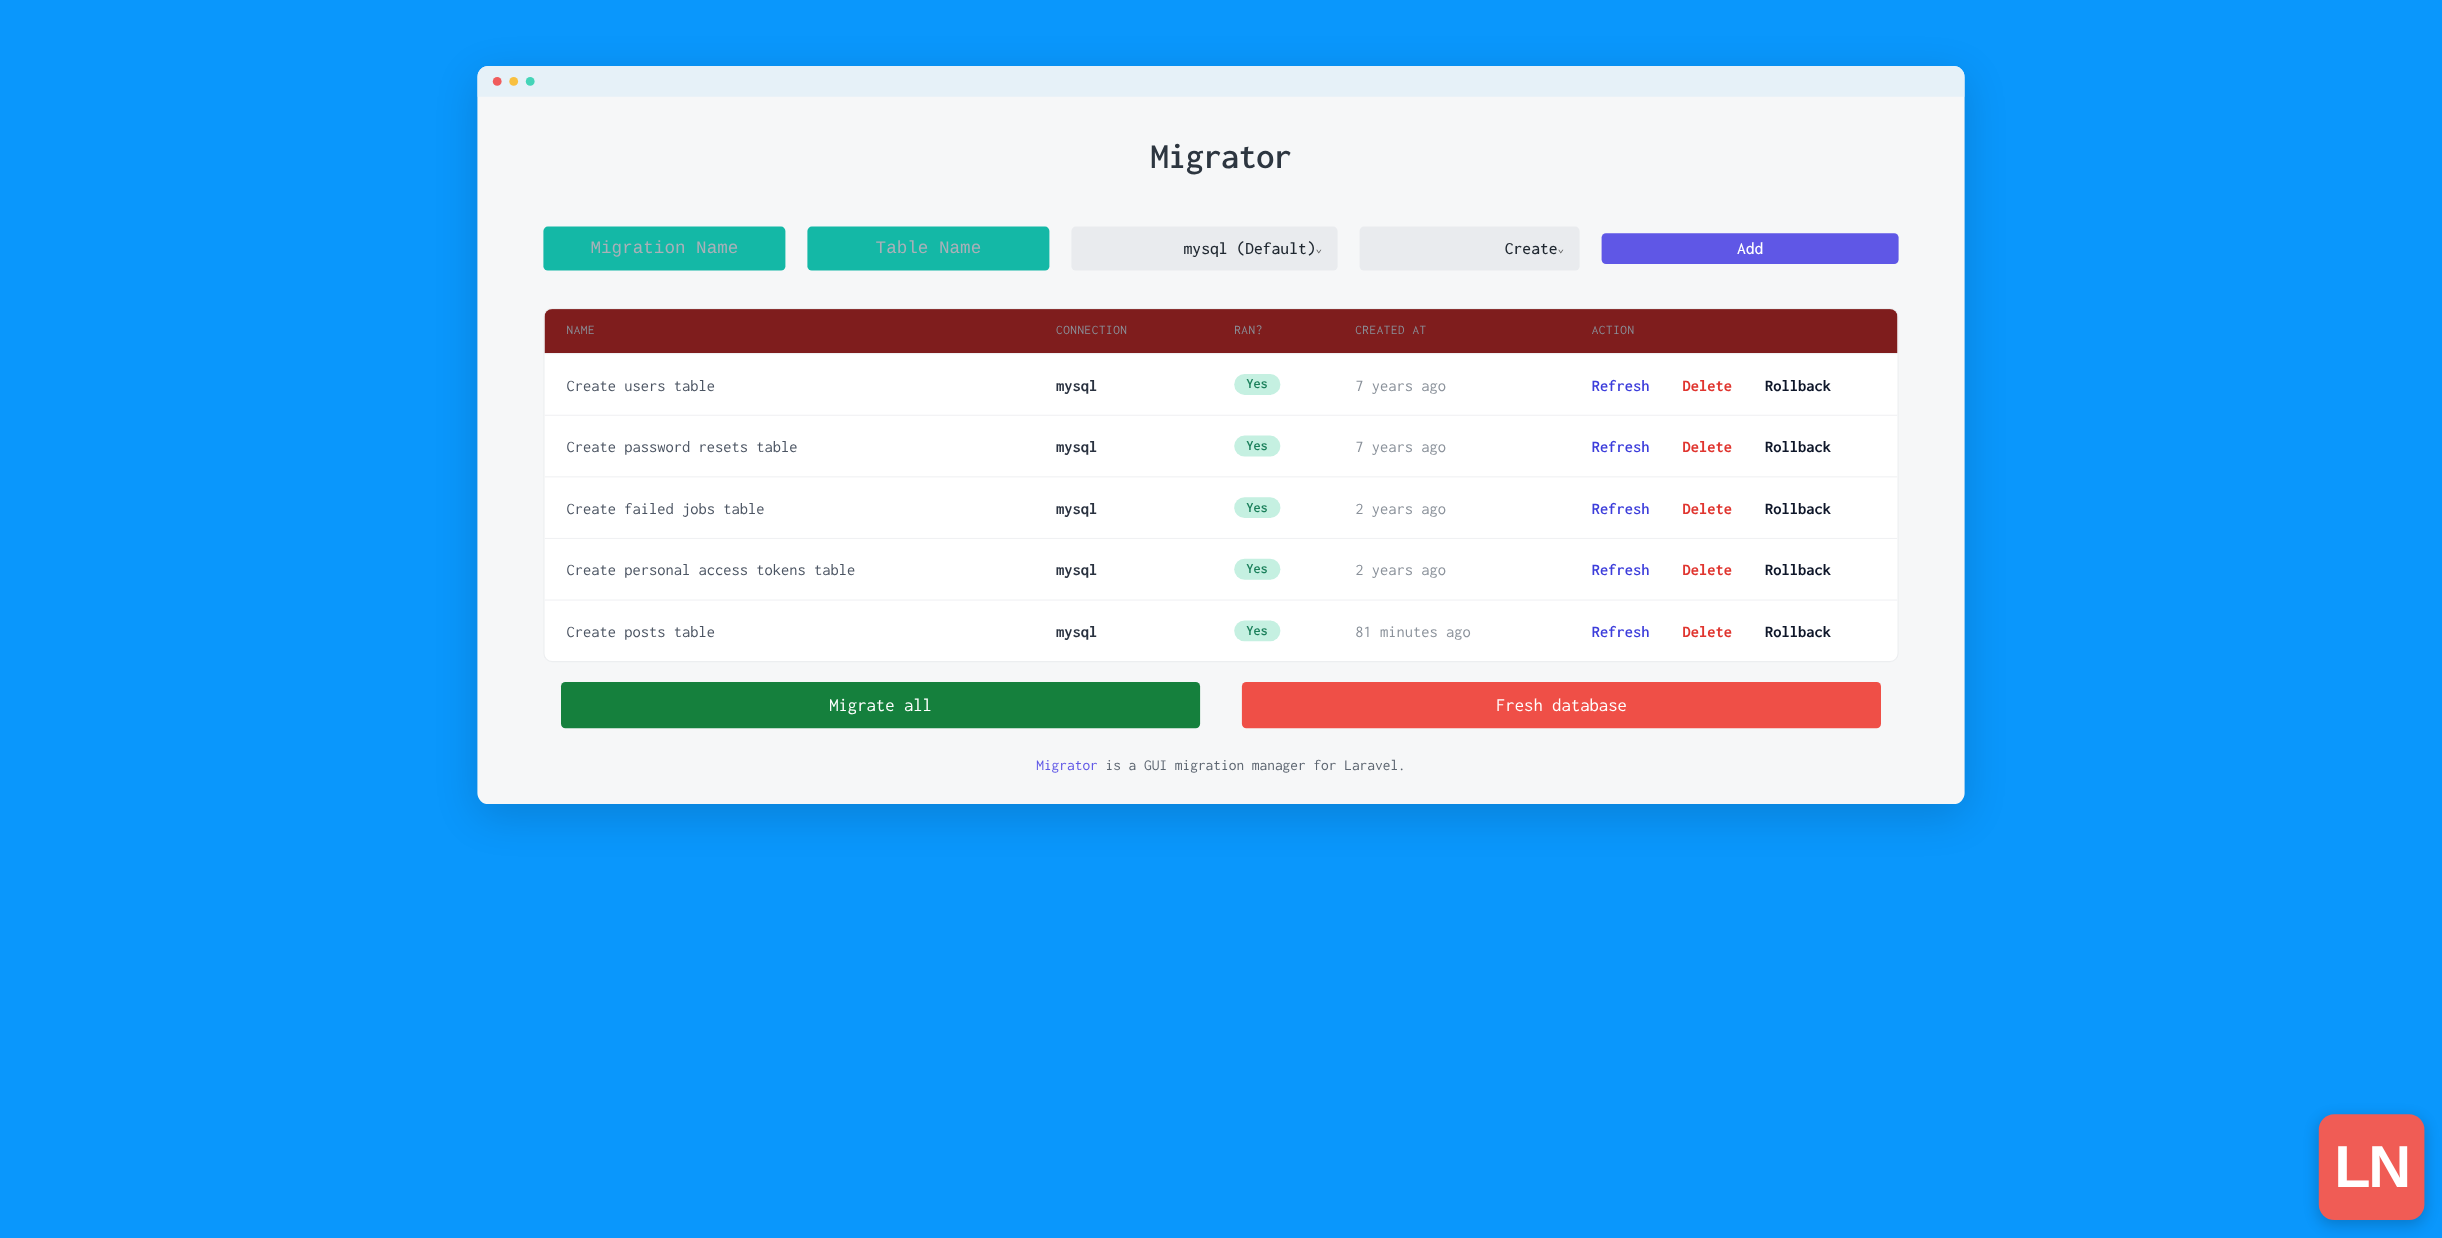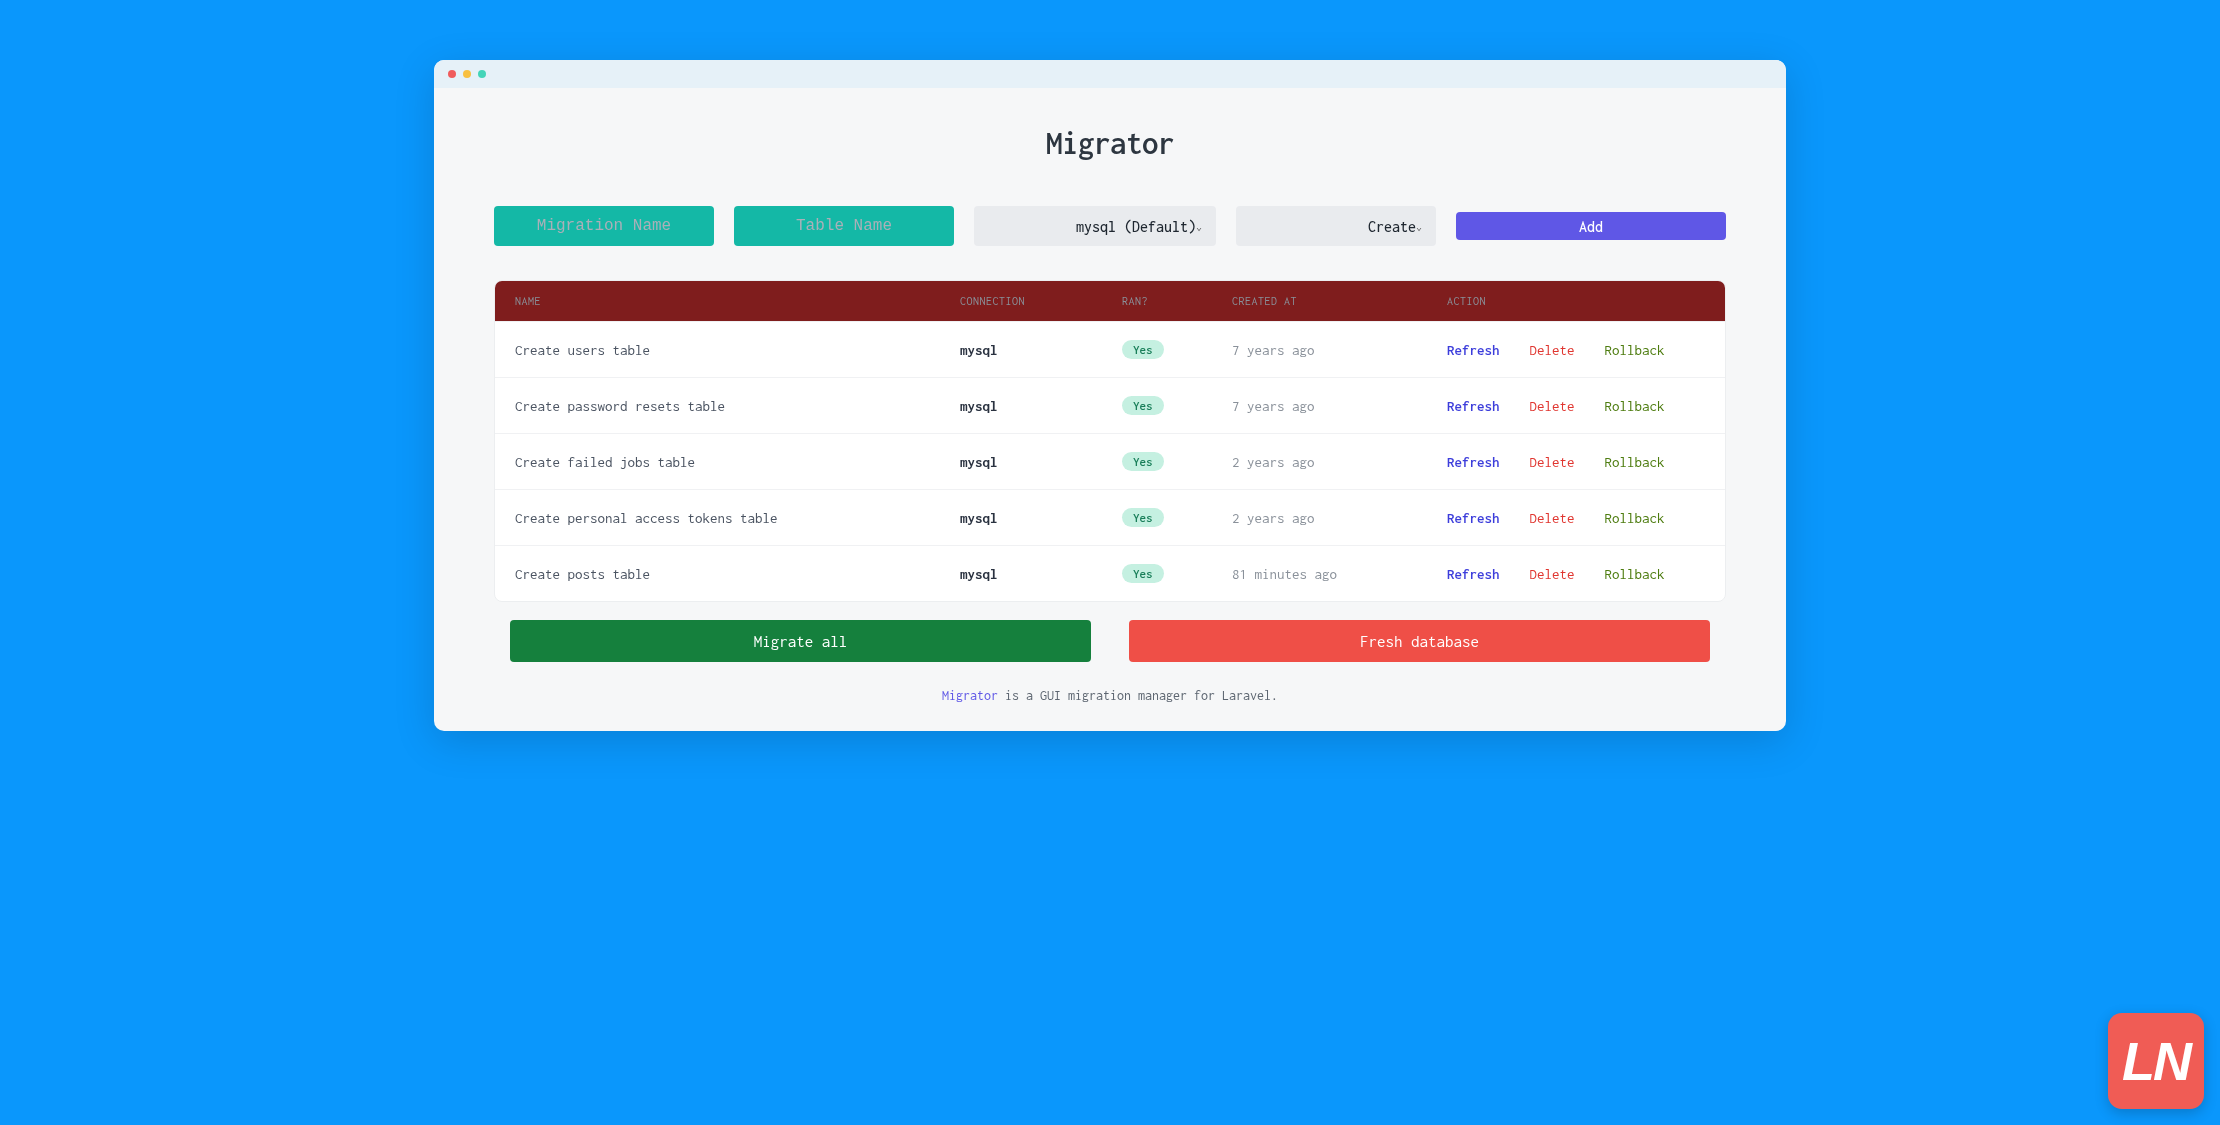--- a/index.html
+++ b/index.html
@@ -145,22 +145,22 @@
     }
     .cell-created {
       color: #8a919a;
     }
     .actions {
       display: flex;
       gap: 30px;
       justify-content: flex-start;
     }
     .act-refresh { color: #3c3ddb; font-weight: 600; cursor: pointer; }
-    .act-delete { color: #e0352f; font-weight: 400; cursor: pointer; }
-    .act-rollback { color: #4d7c0f; font-weight: 400; cursor: pointer; }
+    .act-delete { color: #e0352f; font-weight: 700; cursor: pointer; }
+    .act-rollback { color: #0f172a; font-weight: 700; cursor: pointer; }
     .bottom-buttons {
       display: flex;
       gap: 38px;
       margin-top: 18px;
       padding: 0 16px;
     }
     .btn-migrate {
       flex: 1;
       background: #15803d;
       color: #fff;
@@ -199,21 +199,20 @@
       border-radius: 14px;
       color: #fff;
       font-family: Arial, sans-serif;
       font-size: 54px;
       font-weight: 700;
       display: flex;
       align-items: center;
       justify-content: center;
       box-shadow: 0 4px 14px rgba(0,0,0,0.2);
       letter-spacing: -2px;
-      font-style: italic;
     }
   </style>
 </head>
 <body>
 
 <div class="window">
   <div class="titlebar">
     <div class="dot dot-red"></div>
     <div class="dot dot-yellow"></div>
     <div class="dot dot-green"></div>

